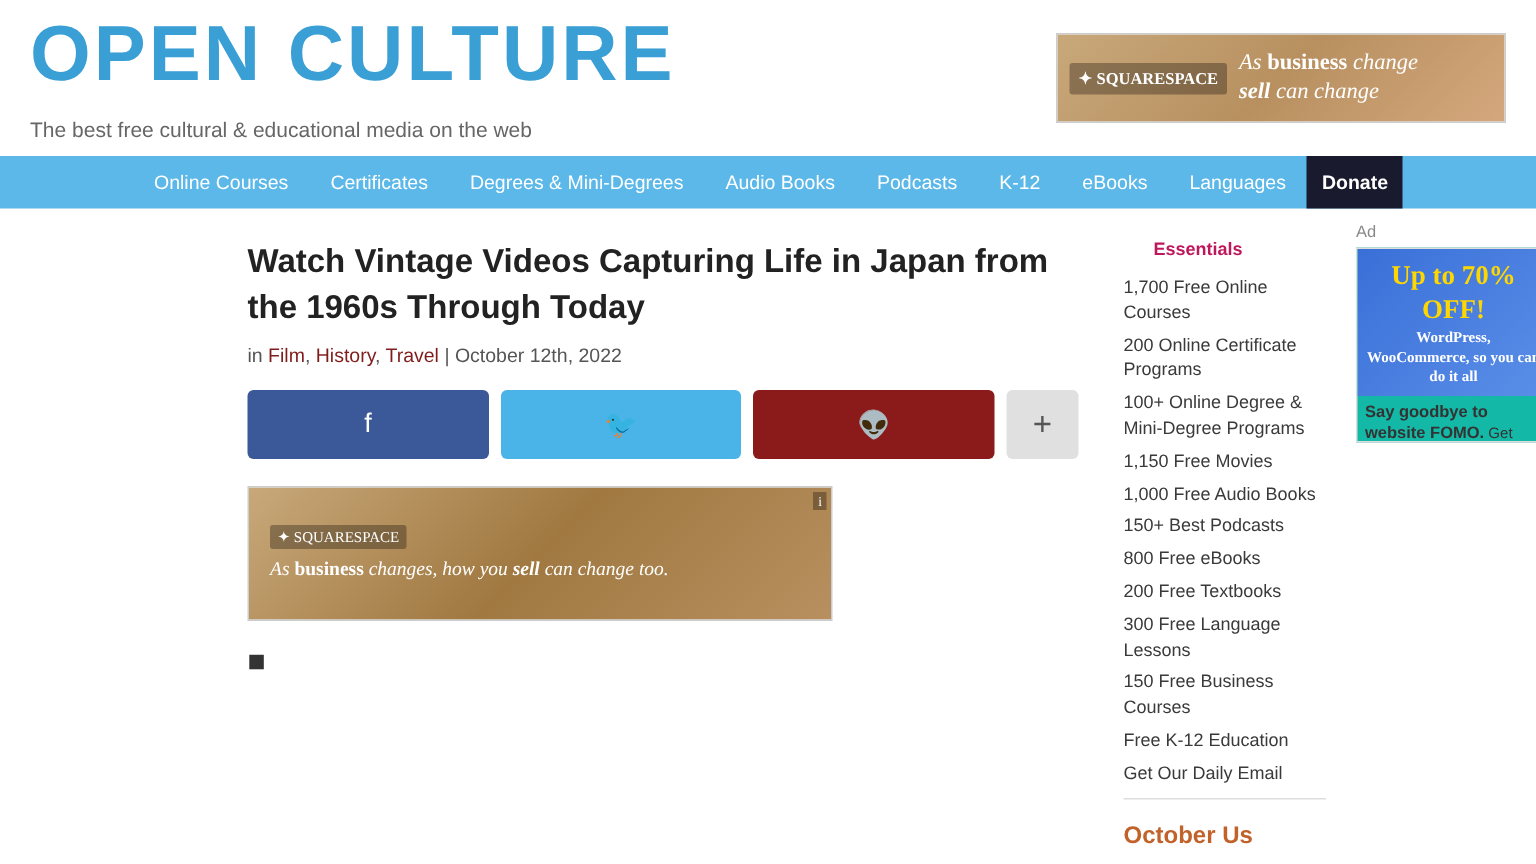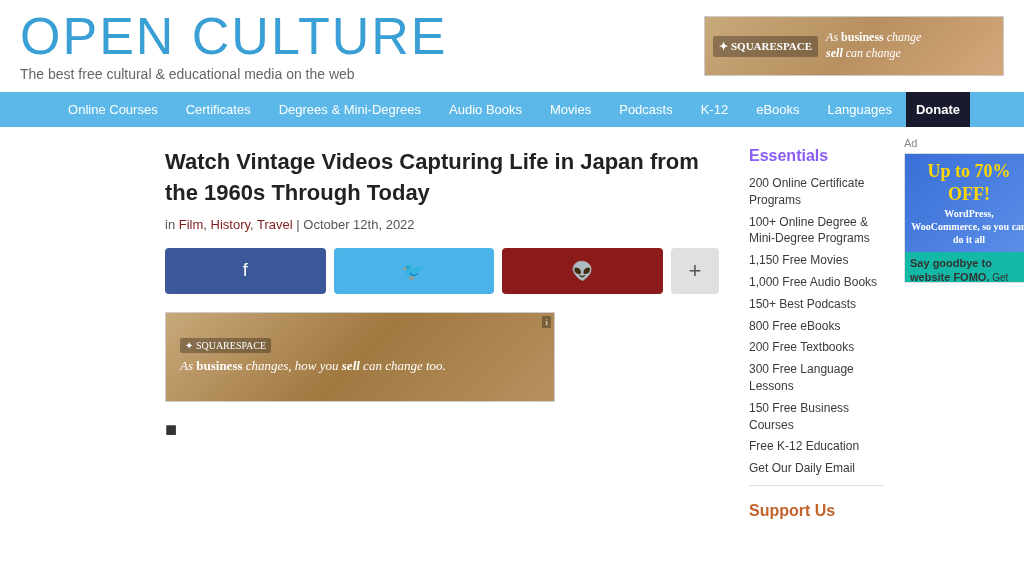--- a/index.html
+++ b/index.html
@@ -1,26 +1,26 @@
 <!DOCTYPE html>
 <html><head>
   <meta charset="utf-8">
   <style>
     * { margin: 0; padding: 0; box-sizing: border-box; }
     body { font-family: Georgia, 'Times New Roman', serif; background: #fff; color: #333; font-size: 14px; width: 1024px; overflow-x: hidden; }
 
     
     .header { display: flex; align-items: center; justify-content: space-between; padding: 10px 20px 10px 20px; background: #fff; }
     .header-left { display: flex; flex-direction: column; }
-    .site-title { font-family: Arial, Helvetica, sans-serif; font-size: 52px; font-weight: 400; color: #3a9fd5; letter-spacing: 2px; line-height: 1; }
-    .site-tagline { font-size: 14px; color: #666; margin-top: 4px; font-family: Arial, Helvetica, sans-serif; }
+    .site-title { font-family: Arial, Helvetica, sans-serif; font-size: 52px; font-weight: 700; color: #3a9fd5; letter-spacing: 2px; line-height: 1; }
+    .site-tagline { font-size: 14px; color: #666; margin-top: 16px; font-family: Arial, Helvetica, sans-serif; }
     .header-ad { width: 300px; height: 60px; background: linear-gradient(135deg, #c8a87a 0%, #b89060 50%, #d4a87c 100%); display: flex; align-items: center; justify-content: center; overflow: hidden; border: 1px solid #ccc; }
     .header-ad-inner { display: flex; align-items: center; gap: 8px; padding: 8px; width: 100%; }
     .squarespace-logo { color: #fff; font-size: 11px; font-weight: bold; background: rgba(0,0,0,0.3); padding: 4px 6px; border-radius: 2px; white-space: nowrap; }
-    .header-ad-text { color: #fff; font-size: 12px; line-height: 1.3; font-style: italic; }
+    .header-ad-text { color: #fff; font-size: 15px; line-height: 1.3; font-style: italic; }
     .header-ad-text b { font-style: normal; font-weight: 900; }
 
     
     nav { background: #5bb8e8; padding: 0; display: flex; align-items: center; justify-content: center; }
     nav ul { display: flex; list-style: none; gap: 0; }
     nav ul li a { display: block; padding: 10px 14px; color: #fff; text-decoration: none; font-family: Arial, Helvetica, sans-serif; font-size: 13px; white-space: nowrap; }
     nav ul li.donate-item a { background: #1a1a2e; color: #fff; font-weight: bold; padding: 10px 10px; }
 
     
     .main-layout { display: flex; gap: 0; padding: 0; }
@@ -46,21 +46,21 @@
     .inline-ad-info { position: absolute; top: 3px; right: 3px; background: rgba(0,0,0,0.3); color: #fff; font-size: 9px; padding: 1px 3px; }
     .inline-ad-left { display: flex; flex-direction: column; gap: 4px; }
     .inline-ad-sq-logo { color: #fff; font-size: 10px; background: rgba(0,0,0,0.3); padding: 2px 5px; border-radius: 2px; width: fit-content; }
     .inline-ad-text { color: #fff; font-size: 13px; font-style: italic; line-height: 1.4; }
     .inline-ad-text b { font-style: normal; font-weight: 900; }
     .inline-ad-btn { background: #e8e0d0; color: #333; font-size: 10px; padding: 8px 10px; text-align: center; font-weight: bold; line-height: 1.4; white-space: nowrap; cursor: pointer; border: none; }
 
     .article-cursor { font-size: 20px; color: #333; margin-top: 10px; }
 
     
-    .essentials-title { color: #8b5cf6; font-size: 16px; font-weight: bold; font-family: Arial, Helvetica, sans-serif; margin-bottom: 10px; }
+    .essentials-title { color: #be185d; font-size: 12px; font-weight: bold; font-family: Arial, Helvetica, sans-serif; margin-bottom: 10px; margin-left: 20px; }
     .essentials-list { list-style: none; }
     .essentials-list li { margin-bottom: 5px; }
     .essentials-list li a { color: #3a3a3a; text-decoration: none; font-size: 12px; font-family: Arial, Helvetica, sans-serif; line-height: 1.4; display: block; }
     .support-title { color: #c0622a; font-size: 16px; font-weight: bold; font-family: Arial, Helvetica, sans-serif; margin-top: 16px; }
     .sidebar-divider { border: none; border-top: 1px solid #ddd; margin: 8px 0; }
 
     
     .right-ad-label { font-size: 11px; color: #888; font-family: Arial, sans-serif; margin-bottom: 4px; }
     .right-ad-box { width: 130px; height: 130px; background: #14b8a6; border: 1px solid #ddd; display: flex; flex-direction: column; overflow: hidden; cursor: pointer; }
     .right-ad-box-top { background: linear-gradient(135deg, #3a6fd8 0%, #5a8fe8 100%); flex: 1; display: flex; align-items: center; justify-content: center; padding: 6px; }
@@ -93,23 +93,20 @@
     <li>
         <a href="#">Certificates</a>
       </li>
     <li>
         <a href="#">Degrees &amp; Mini-Degrees</a>
       </li>
     <li>
         <a href="#">Audio Books</a>
       </li>
     <li>
-        <a href="#">Movies</a>
-      </li>
-    <li>
         <a href="#">Podcasts</a>
       </li>
     <li>
         <a href="#">K-12</a>
       </li>
     <li>
         <a href="#">eBooks</a>
       </li>
     <li>
         <a href="#">Languages</a>
@@ -158,20 +155,23 @@
       </div>
     </div>
 
     <div class="article-cursor">■</div>
   </div>
 
   <div class="sidebar">
     <div class="essentials-title">Essentials</div>
     <ul class="essentials-list">
       <li>
+          <a href="#">1,700 Free Online Courses</a>
+        </li>
+      <li>
           <a href="#">200 Online Certificate Programs</a>
         </li>
       <li>
           <a href="#">100+ Online Degree &amp; Mini-Degree Programs</a>
         </li>
       <li>
           <a href="#">1,150 Free Movies</a>
         </li>
       <li>
           <a href="#">1,000 Free Audio Books</a>
@@ -192,21 +192,21 @@
           <a href="#">150 Free Business Courses</a>
         </li>
       <li>
           <a href="#">Free K-12 Education</a>
         </li>
       <li>
           <a href="#">Get Our Daily Email</a>
         </li>
     </ul>
     <hr class="sidebar-divider">
-    <div class="support-title">Support Us</div>
+    <div class="support-title">October Us</div>
   </div>
 
   <div class="right-ad-area">
     <div class="right-ad-label">Ad</div>
     <div class="right-ad-box">
       <div class="right-ad-box-top">
         <div class="right-ad-box-top-text">
           <div class="big-pct">Up to 70% OFF!</div>
           <div>WordPress, WooCommerce, so you can do it all</div>
         </div>

